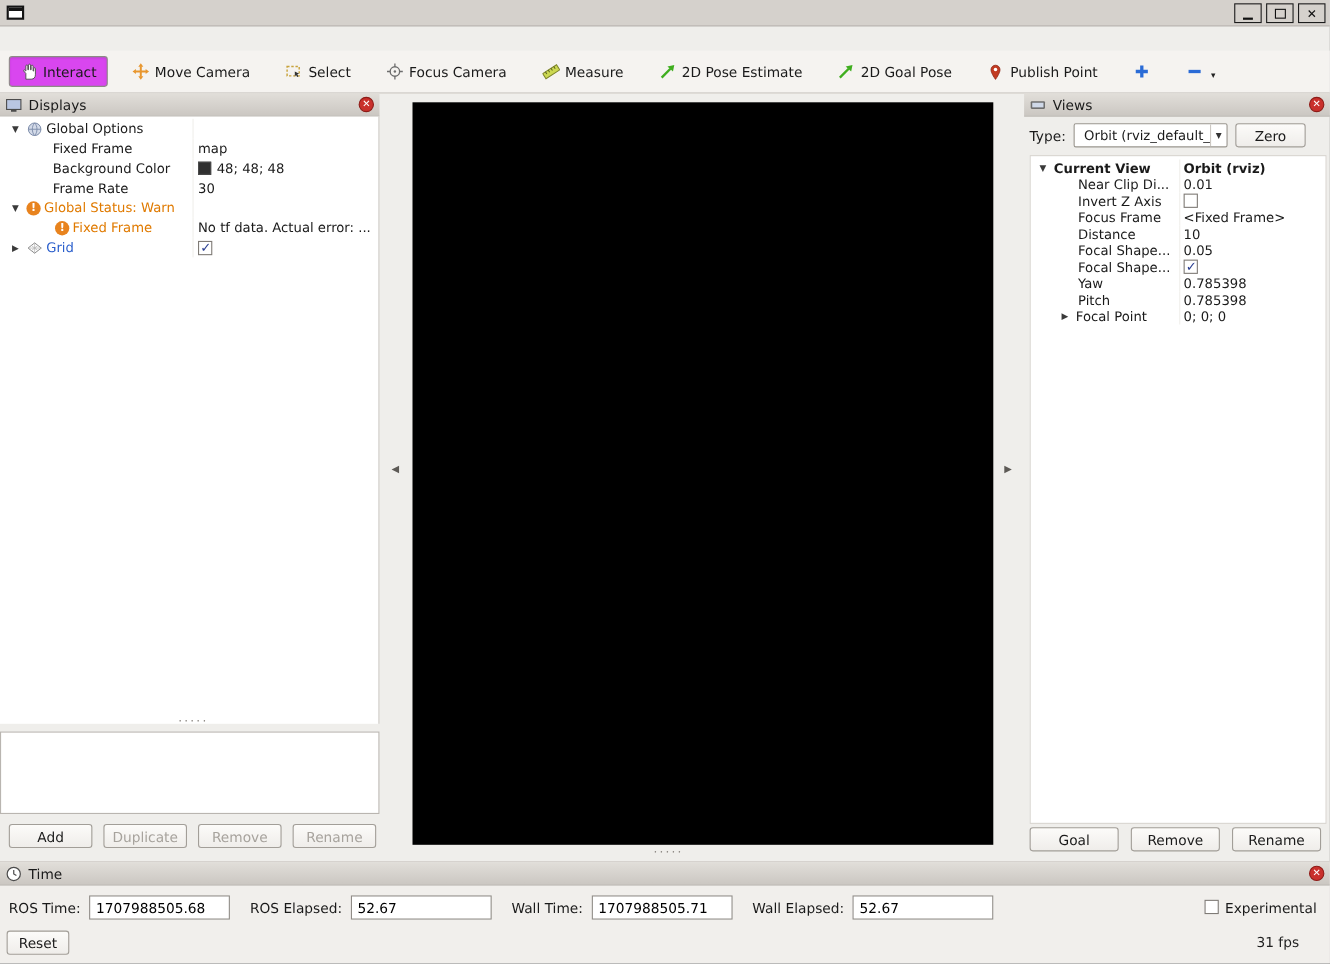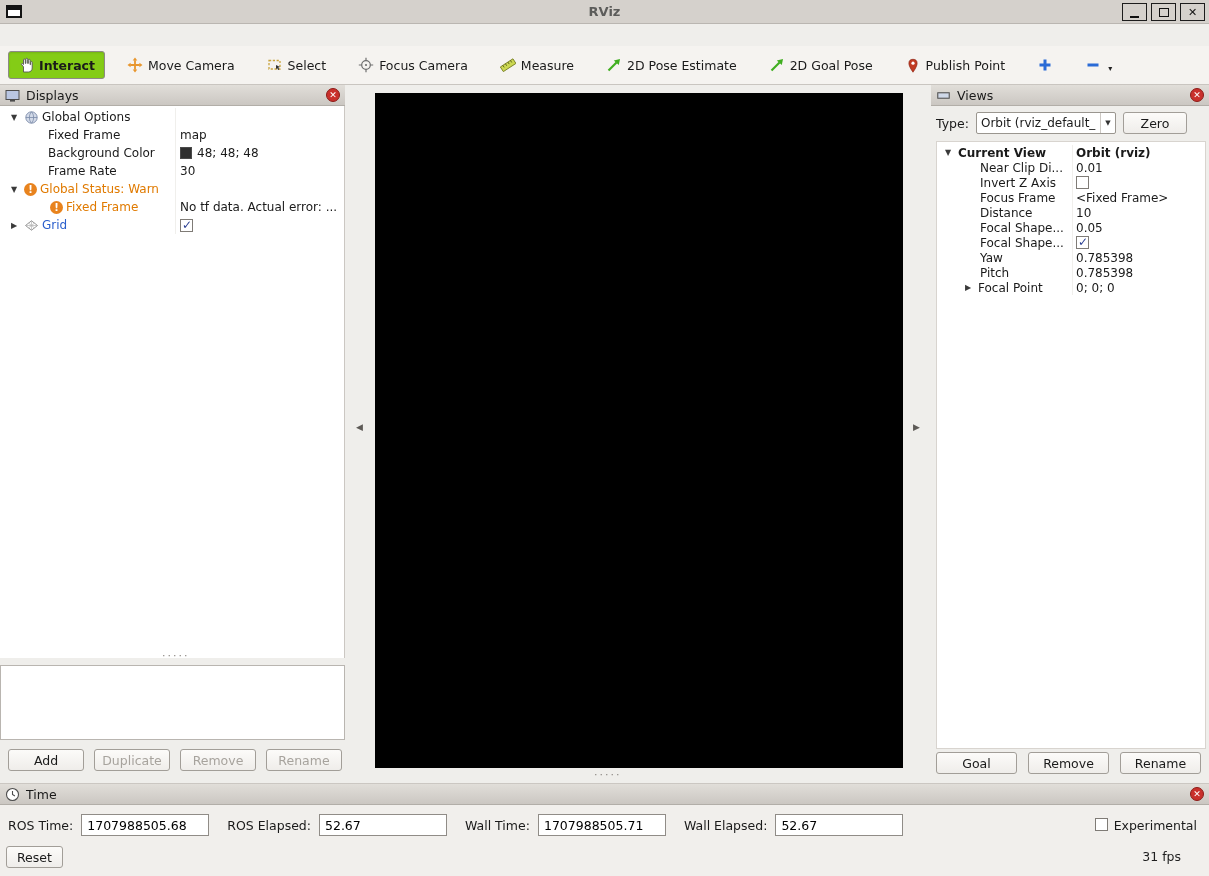--- a/index.html
+++ b/index.html
@@ -19,21 +19,21 @@
   .glyph-close { font-size:11px; font-weight:bold; color:#111; line-height:1; }
 
   
   .menubar { position:absolute; left:0; top:24px; width:100%; height:22px; background:#f5f3f0; display:flex; align-items:center; padding-left:8px; border-bottom:1px solid #e3e0dc; }
   .menu-item { display:inline-block; padding:3px 9px; font-size:12.5px; cursor:default; }
   .menu-item::first-letter { text-decoration:underline; }
 
   
   .toolbar { position:absolute; left:0; top:46px; width:100%; height:39px; background:#f5f3f0; border-bottom:1px solid #c9c5c0; display:flex; align-items:center; padding-left:8px; gap:12px; }
   .tool { display:flex; align-items:center; gap:5px; padding:5px 9px; border:1px solid transparent; border-radius:3px; font-size:12.5px; white-space:nowrap; }
-  .tool.selected { border-color:#8d8a86; background:#84cc16; box-shadow:inset 0 1px 2px rgba(0,0,0,.12);font-weight:bold; }
+  .tool.selected { border-color:#8d8a86; background:#d946ef; box-shadow:inset 0 1px 2px rgba(0,0,0,.12); }
   .ticon { width:16px; height:16px; display:inline-flex; align-items:center; justify-content:center; }
   .ticon svg { width:16px; height:16px; }
   .tool-dd { font-size:8px; color:#222; margin-left:2px; align-self:flex-end; }
 
   
   .panel-header { position:absolute; left:0; top:0; width:100%; height:21px; background:linear-gradient(#e1ded9,#cbc7c2); border-bottom:1px solid #b2aea8; display:flex; align-items:center; gap:6px; padding:0 5px; font-size:12.5px; }
   .panel-close { margin-left:auto; width:14px; height:14px; border-radius:50%; background:#c9302c; border:1px solid #8d1c18; color:#fff; font-size:9px; line-height:12px; text-align:center; font-weight:bold; cursor:pointer; }
   .hicon { width:15px; height:15px; display:inline-flex; }
   .hicon svg { width:15px; height:15px; }
 
@@ -64,21 +64,21 @@
   
   .viewport { position:absolute; left:375px; top:93px; width:528px; height:675px; background:#000; }
   .collapse-arrow { position:absolute; font-size:9px; color:#5d5a56; cursor:pointer; }
   .dots-h { position:absolute; color:#8b8782; font-size:11px; letter-spacing:2px; line-height:6px; cursor:row-resize; }
 
   
   .views-panel { position:absolute; left:931px; top:85px; width:278px; height:690px; }
   .type-row { position:absolute; left:5px; top:27px; right:22px; height:22px; display:flex; align-items:center; gap:7px; }
   .type-label { font-size:12.5px; flex:0 0 auto; }
   .combobox { width:140px; height:22px; background:#fff; border:1px solid #9a968f; border-radius:2px; display:flex; align-items:center; padding-left:4px; font-size:12px; overflow:hidden; white-space:nowrap; cursor:pointer; }
-  .combo-text { overflow:hidden; white-space:nowrap; flex:1; }
+  .combo-text { overflow:hidden; white-space:nowrap; flex:1;text-align:right; }
   .combo-arrow { flex:0 0 15px; border-left:1px solid #ccc8c3; height:100%; display:flex; align-items:center; justify-content:center; font-size:7px; color:#333; }
   .zero-btn { flex:1; min-width:0; }
   .views-tree { position:absolute; left:5px; top:56px; width:270px; height:608px; background:#fff; border:1px solid #d8d4cf; overflow:hidden; padding-top:3px; }
   .vrow { display:flex; align-items:center; height:15px; font-size:12px; cursor:default; }
   .vlabel { flex:0 0 135px; display:flex; align-items:center; gap:3px; overflow:hidden; white-space:nowrap; height:100%; }
   .vvalue { flex:1; display:flex; align-items:center; overflow:hidden; white-space:nowrap; height:100%; border-left:1px solid #f0efec; padding-left:3px; }
   .bold { font-weight:bold; }
   .views-buttons { position:absolute; left:5px; right:8px; top:667px; display:flex; gap:11px; }
   .views-buttons .btn { flex:1; min-width:0; }
 
@@ -92,21 +92,20 @@
   .reset-btn { position:absolute; left:6px; top:62px; min-width:50px; padding:0 10px; }
   .fps { position:absolute; right:28px; top:65px; font-size:12.5px; color:#1f1f1f; }
 </style>
 </head>
 <body>
 
 <div class="app">
 
   <div class="titlebar">
     <span class="win-icon"></span>
-    <span class="title">RViz</span>
     <span class="win-controls">
       <span class="wbtn">
           <span class="glyph-min"></span>
         </span>
       <span class="wbtn">
           <span class="glyph-max"></span>
         </span>
       <span class="wbtn">
           <span class="glyph-close">✕</span>
         </span>

